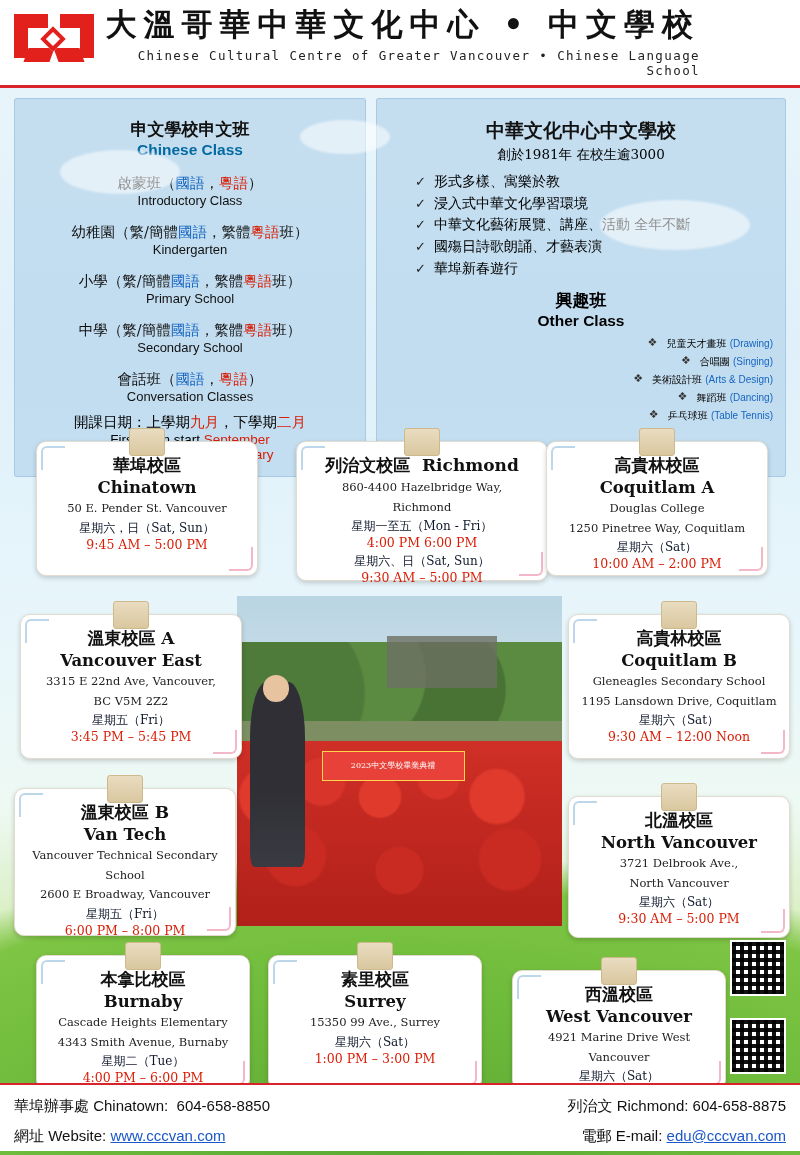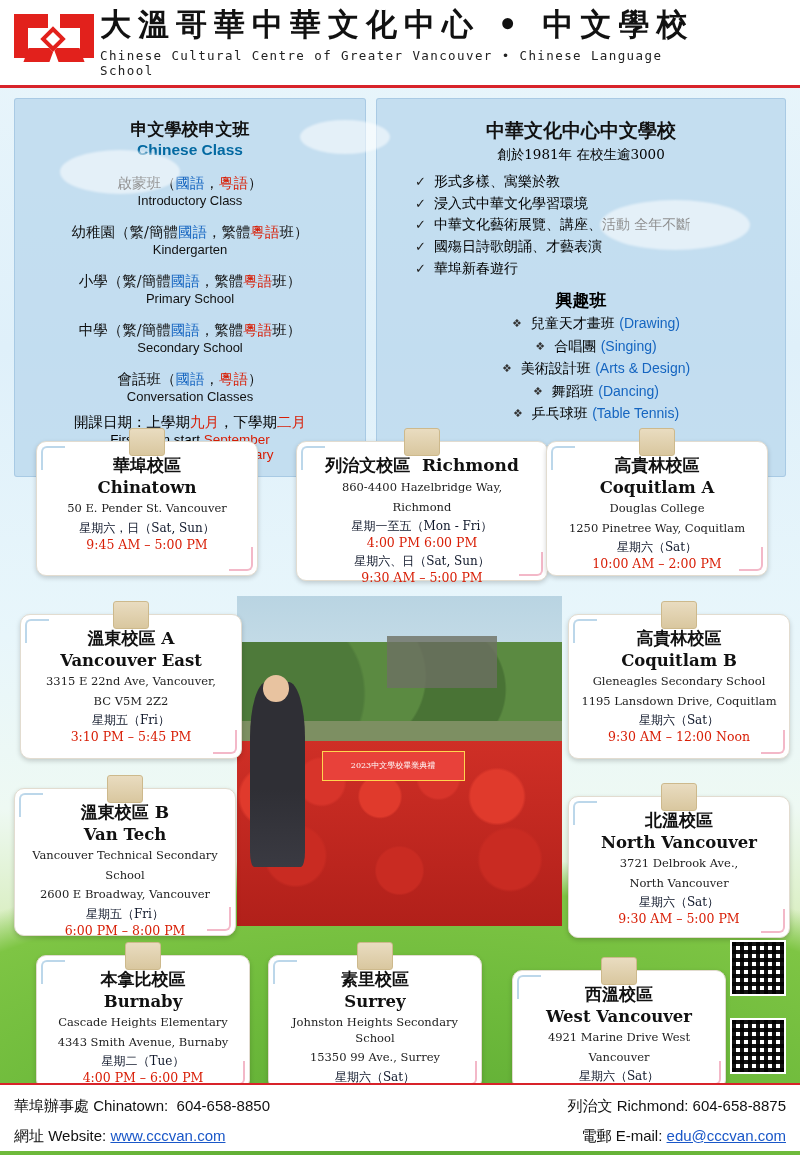--- a/index.html
+++ b/index.html
@@ -19,21 +19,21 @@
   }
   .logo { width:92px; height:70px; position:relative; flex:0 0 auto; }
   .logo i { position:absolute; background:#e2211c; display:block; }
   .logo .b1 { left:6px;  top:6px;  width:34px; height:14px; }
   .logo .b2 { left:52px; top:6px;  width:34px; height:14px; }
   .logo .b3 { left:6px;  top:20px; width:14px; height:30px; }
   .logo .b4 { left:72px; top:20px; width:14px; height:30px; }
   .logo .b5 { left:18px; top:40px; width:26px; height:14px; transform:skewX(-20deg); }
   .logo .b6 { left:48px; top:40px; width:26px; height:14px; transform:skewX(20deg); }
   .logo .dm { left:36px; top:22px; width:18px; height:18px; background:#fff; border:4px solid #e2211c; transform:rotate(45deg); }
-  .hdr-txt { flex:1; text-align:left; }
+  .hdr-txt { flex:1; text-align:right; }
   .hdr-txt .t1 {
     font-family:"DejaVu Serif", serif; font-weight:bold; font-size:31px; color:#111;
     letter-spacing:7px; line-height:1.15;
   }
   .hdr-txt .t2 {
     font-family:"DejaVu Sans Mono", monospace; font-size:12.5px; color:#222;
     letter-spacing:1.4px; margin-top:6px;
   }
 
   
@@ -48,21 +48,21 @@
   .p-title-en { font-size:15.5px; font-weight:bold; color:#0369a1; margin-bottom:3px; }
   .row-cn { font-family:"DejaVu Serif", serif; font-size:14.5px; color:#111; margin-top:15px; }
   .row-en { font-size:13px; color:#111; }
   .red { color:#d81e06; }
   .blue { color:#1565c0; }
   .panel.right .sub { font-family:"DejaVu Serif", serif; font-size:13.5px; margin-top:2px; }
   .chk { text-align:left; margin:7px 0 0 26px; font-family:"DejaVu Serif", serif; font-size:14px; line-height:1.55; }
   .chk div::before { content:"\2713"; color:#222; margin-right:8px; font-size:13px; }
   .other-cn { font-family:"DejaVu Serif", serif; font-size:17px; font-weight:bold; margin-top:10px; }
   .other-en { font-size:15.5px; font-weight:bold; margin-bottom:4px; }
-  .dia { text-align:center; margin:0 0 0 30px; font-size:14px; line-height:1.6; }
+  .dia { text-align:right; margin:0 0 0 30px; font-size:10px; line-height:1.6; }
   .dia div::before { content:"\2756"; color:#333; margin-right:9px; font-size:11px; vertical-align:1px; }
   .dia .cnpart { font-family:"DejaVu Serif", serif; }
   .dia .enpart { color:#1565c0; }
   .term { font-family:"DejaVu Serif", serif; font-size:14.5px; margin-top:9px; }
   .term-en { font-size:13.5px; }
 
   
   .photo {
     position:absolute; left:237px; top:596px; width:325px; height:330px;
     background:linear-gradient(to bottom,#8fb6c9 0%,#9ec3d2 18%,#6f8f52 34%,#5d7a46 42%,#c4302a 55%,#b3221c 100%);
@@ -203,20 +203,21 @@
     <div class="p-title-cn" style="font-size:19px">中華文化中心中文學校</div>
     <div class="sub">創於1981年 在校生逾3000</div>
     <div class="chk">
       <div>形式多樣、寓樂於教</div>
       <div>浸入式中華文化學習環境</div>
       <div>中華文化藝術展覽、講座、活動 全年不斷</div>
       <div>國殤日詩歌朗誦、才藝表演</div>
       <div>華埠新春遊行</div>
     </div>
     <div class="other-cn">興趣班</div>
+    <div class="other-en">Other Class</div>
     <div class="dia">
       <div><span class="cnpart">兒童天才畫班 </span><span class="enpart">(Drawing)</span></div>
       <div><span class="cnpart">合唱團 </span><span class="enpart">(Singing)</span></div>
       <div><span class="cnpart">美術設計班 </span><span class="enpart">(Arts &amp; Design)</span></div>
       <div><span class="cnpart">舞蹈班 </span><span class="enpart">(Dancing)</span></div>
       <div><span class="cnpart">乒乓球班 </span><span class="enpart">(Table Tennis)</span></div>
     </div>
   </div>
 </div>
 
@@ -269,21 +270,21 @@
 </div>
 
 <div class="card" style="left:20px; top:614px; width:222px; height:145px;">
   <span class="corner c-tl"></span>
   <span class="corner c-br"></span>
   <div class="c-cn">溫東校區 A</div>
   <div class="c-en">Vancouver East</div>
   <div class="c-addr">3315 E 22nd Ave, Vancouver,</div>
   <div class="c-addr">BC V5M 2Z2</div>
   <div class="c-day">星期五（Fri）</div>
-  <div class="c-time">3:10 PM – 5:45 PM</div>
+  <div class="c-time">3:45 PM – 5:45 PM</div>
 </div>
 
 <div class="card" style="left:568px; top:614px; width:222px; height:145px;">
   <span class="corner c-tl"></span>
   <span class="corner c-br"></span>
   <div class="c-cn">高貴林校區</div>
   <div class="c-en">Coquitlam B</div>
   <div class="c-addr">Gleneagles Secondary School</div>
   <div class="c-addr">1195 Lansdown Drive, Coquitlam</div>
   <div class="c-day">星期六（Sat）</div>
@@ -322,21 +323,20 @@
   <div class="c-addr">4343 Smith Avenue, Burnaby</div>
   <div class="c-day">星期二（Tue）</div>
   <div class="c-time">4:00 PM – 6:00 PM</div>
 </div>
 
 <div class="card" style="left:268px; top:955px; width:214px; height:135px;">
   <span class="corner c-tl"></span>
   <span class="corner c-br"></span>
   <div class="c-cn">素里校區</div>
   <div class="c-en">Surrey</div>
-  <div class="c-addr">Johnston Heights Secondary School</div>
   <div class="c-addr">15350 99 Ave., Surrey</div>
   <div class="c-day">星期六（Sat）</div>
   <div class="c-time">1:00 PM – 3:00 PM</div>
 </div>
 
 <div class="card" style="left:512px; top:970px; width:214px; height:120px;">
   <span class="corner c-tl"></span>
   <span class="corner c-br"></span>
   <div class="c-cn">西溫校區</div>
   <div class="c-en">West Vancouver</div>

